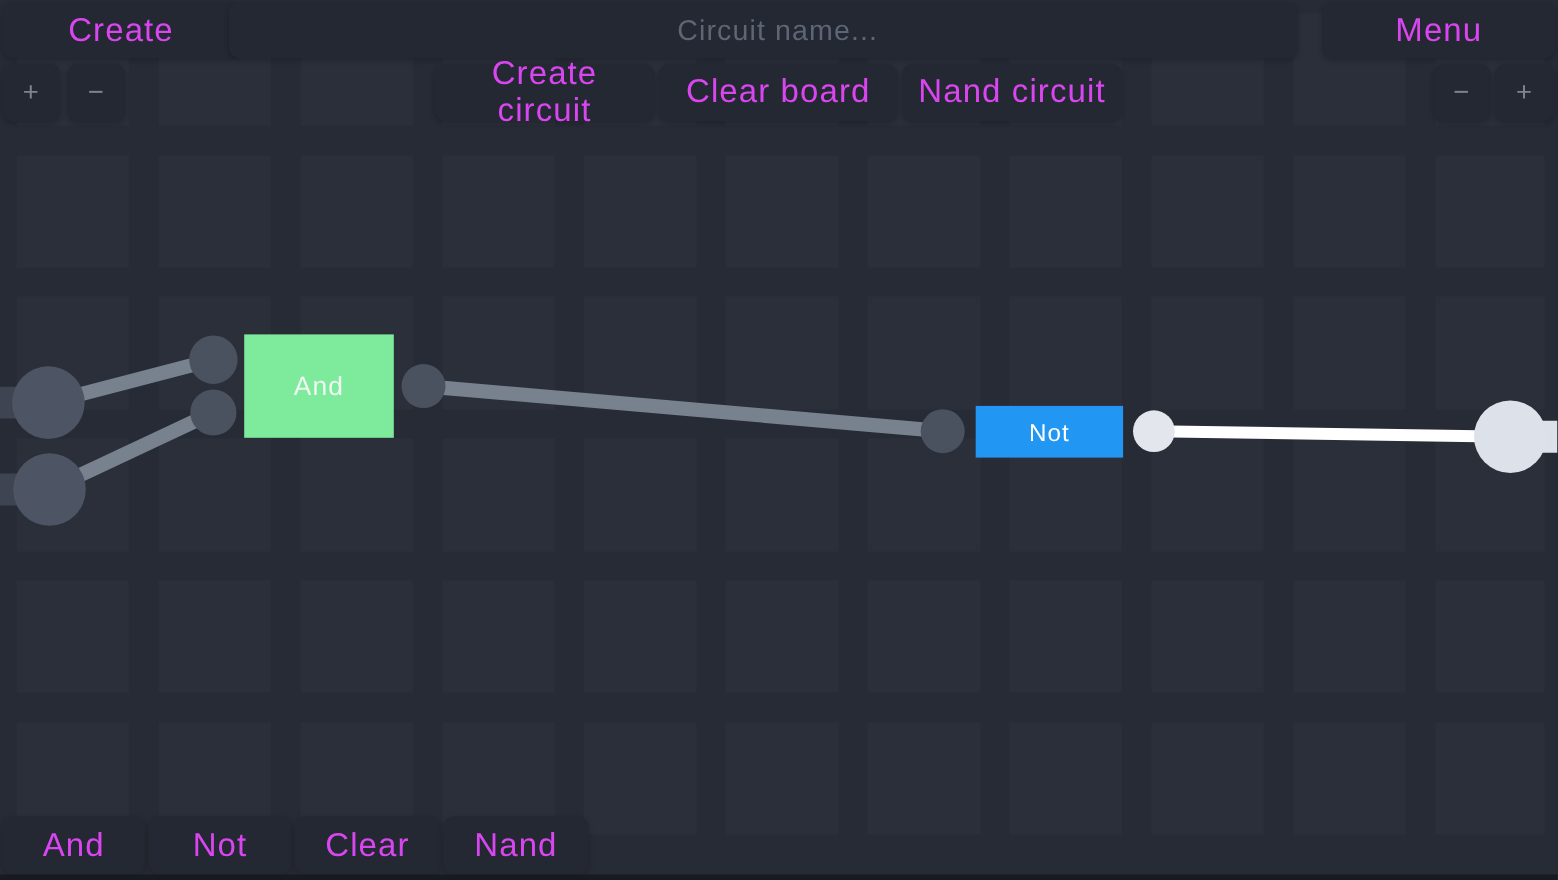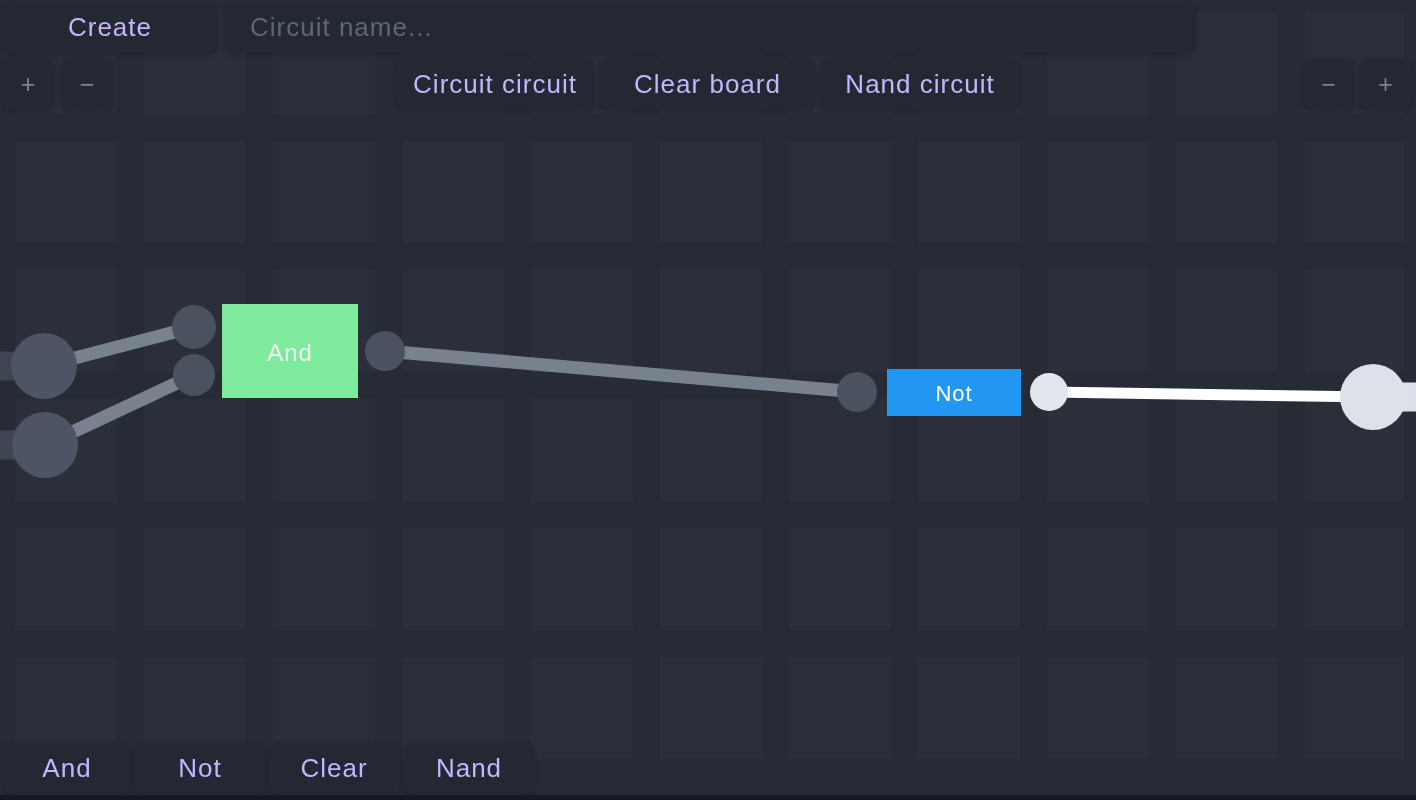--- a/index.html
+++ b/index.html
@@ -7,32 +7,32 @@
        font-family:"Liberation Sans",sans-serif;font-weight:300;-webkit-font-smoothing:antialiased;}
   
   .canvas{position:absolute;inset:0;
     background-color:#2b2f3a;
     background-image:
       repeating-linear-gradient(0deg,#272b35 0px,#272b35 27px,rgba(0,0,0,0) 27px,rgba(0,0,0,0) 129px),
       repeating-linear-gradient(90deg,#272b35 0px,#272b35 27px,rgba(0,0,0,0) 27px,rgba(0,0,0,0) 129px);
     background-position:-12px -14px;}
   svg{position:absolute;inset:0;font-family:"Liberation Sans",sans-serif;font-weight:300;letter-spacing:1px;}
   .btn{position:absolute;background:#232833;border:none;border-radius:10px;
-       color:#c4b5fd;font-family:"Liberation Sans",sans-serif;font-weight:300;
-       font-size:26px;letter-spacing:1px;display:flex;align-items:center;justify-content:center;
+       color:#d946ef;font-family:"Liberation Sans",sans-serif;font-weight:300;
+       font-size:30px;letter-spacing:1px;display:flex;align-items:center;justify-content:center;
        box-shadow:0 2px 5px rgba(0,0,0,0.18);cursor:pointer;}
   .sq{font-size:25px;color:#7d8490;}
   .txt-input{position:absolute;background:#232833;border:none;border-radius:10px;
        color:#b3b8c1;font-family:"Liberation Sans",sans-serif;font-weight:300;
        font-size:26px;letter-spacing:1px;padding:0 0 0 26px;box-sizing:border-box;
        box-shadow:0 2px 5px rgba(0,0,0,0.18);outline:none;}
   .txt-input::placeholder{color:#5e6573;opacity:1;}
   
   #create{left:2px;top:2px;width:216px;height:51px;}
-  #circuit-name{left:224px;top:2px;width:972px;height:51px;}
+  #circuit-name{left:208px;top:2px;width:972px;height:51px;text-align:center;}
   #menu{left:1202px;top:2px;width:212px;height:51px;}
   
   #zoom-in-left{left:2px;top:58px;width:53px;height:52px;}
   #zoom-out-left{left:61px;top:58px;width:53px;height:52px;}
   #delete-circuit{left:395px;top:58px;width:200px;height:52px;}
   #clear-board{left:599px;top:58px;width:217px;height:52px;}
   #open-circuit{left:820px;top:58px;width:200px;height:52px;}
   #zoom-out-right{left:1303px;top:58px;width:52px;height:52px;}
   #zoom-in-right{left:1359px;top:58px;width:54px;height:52px;}
   
@@ -66,24 +66,25 @@
         <circle cx="1373" cy="397" r="33" fill="#dde1e9"></circle>
         <rect x="222" y="304" width="136" height="94" fill="#7eea9c"></rect>
         <text x="290" y="352" fill="#eef7f1" font-size="24" text-anchor="middle" dominant-baseline="central">And</text>
         <rect x="887" y="369" width="134" height="47" fill="#2196f3"></rect>
         <text x="954" y="393.5" fill="#ffffff" font-size="22" text-anchor="middle" dominant-baseline="central">Not</text>
       </svg>
   </div>
 
   <button class="btn" id="create">Create</button>
   <input class="txt-input" id="circuit-name" type="text" placeholder="Circuit name..." style="">
+  <button class="btn" id="menu">Menu</button>
 
   <button class="btn sq" id="zoom-in-left">+</button>
   <button class="btn sq" id="zoom-out-left">−</button>
-  <button class="btn" id="delete-circuit">Circuit circuit</button>
+  <button class="btn" id="delete-circuit">Create circuit</button>
   <button class="btn" id="clear-board">Clear board</button>
   <button class="btn" id="open-circuit">Nand circuit</button>
   <button class="btn sq" id="zoom-out-right">−</button>
   <button class="btn sq" id="zoom-in-right">+</button>
 
   <button class="btn" id="palette-and">And</button>
   <button class="btn" id="palette-not">Not</button>
   <button class="btn" id="palette-nand">Clear</button>
   <button class="btn" id="palette-test">Nand</button>
 

